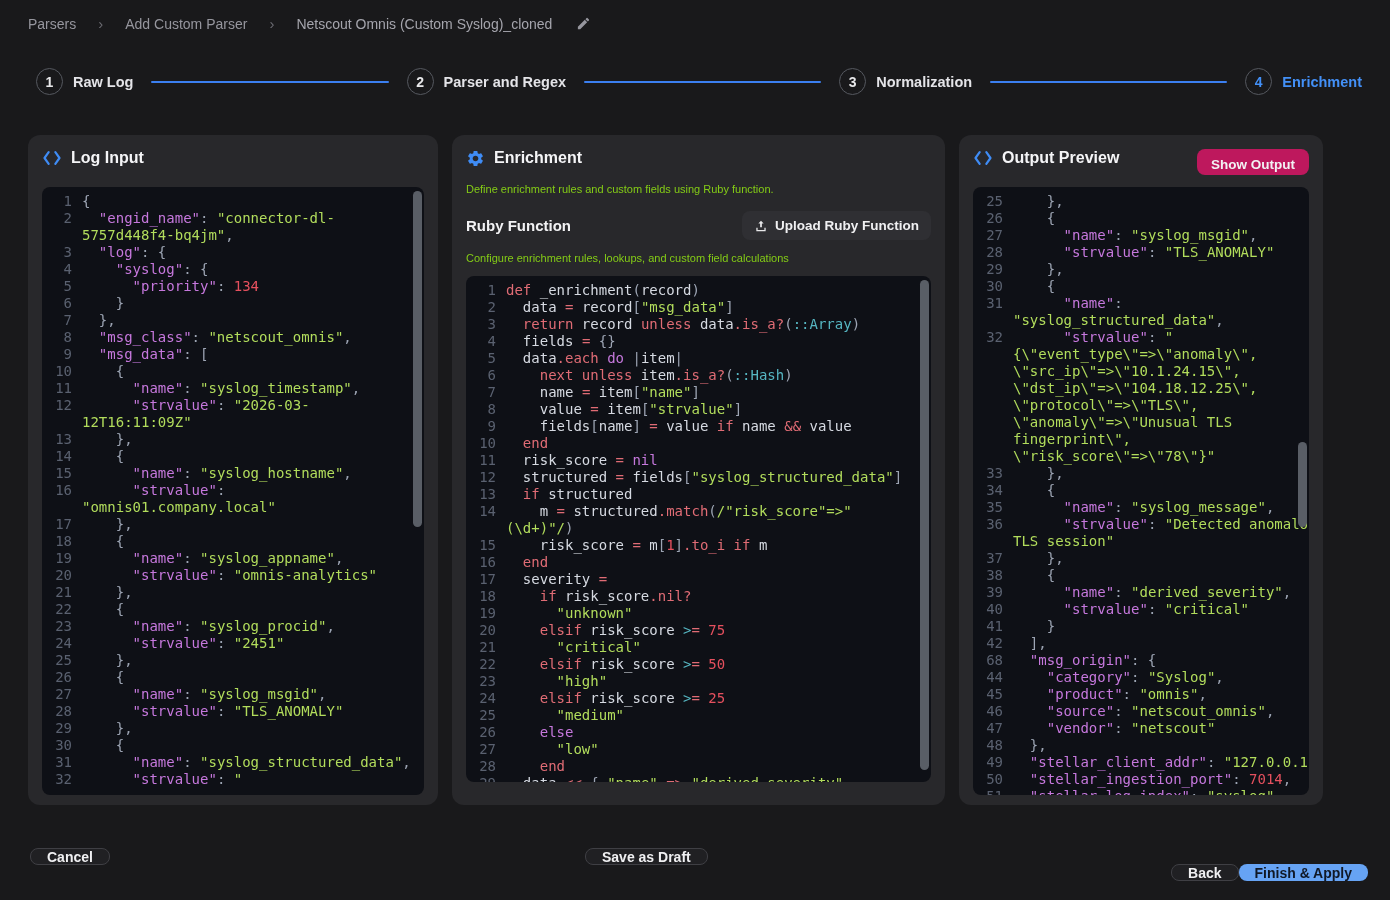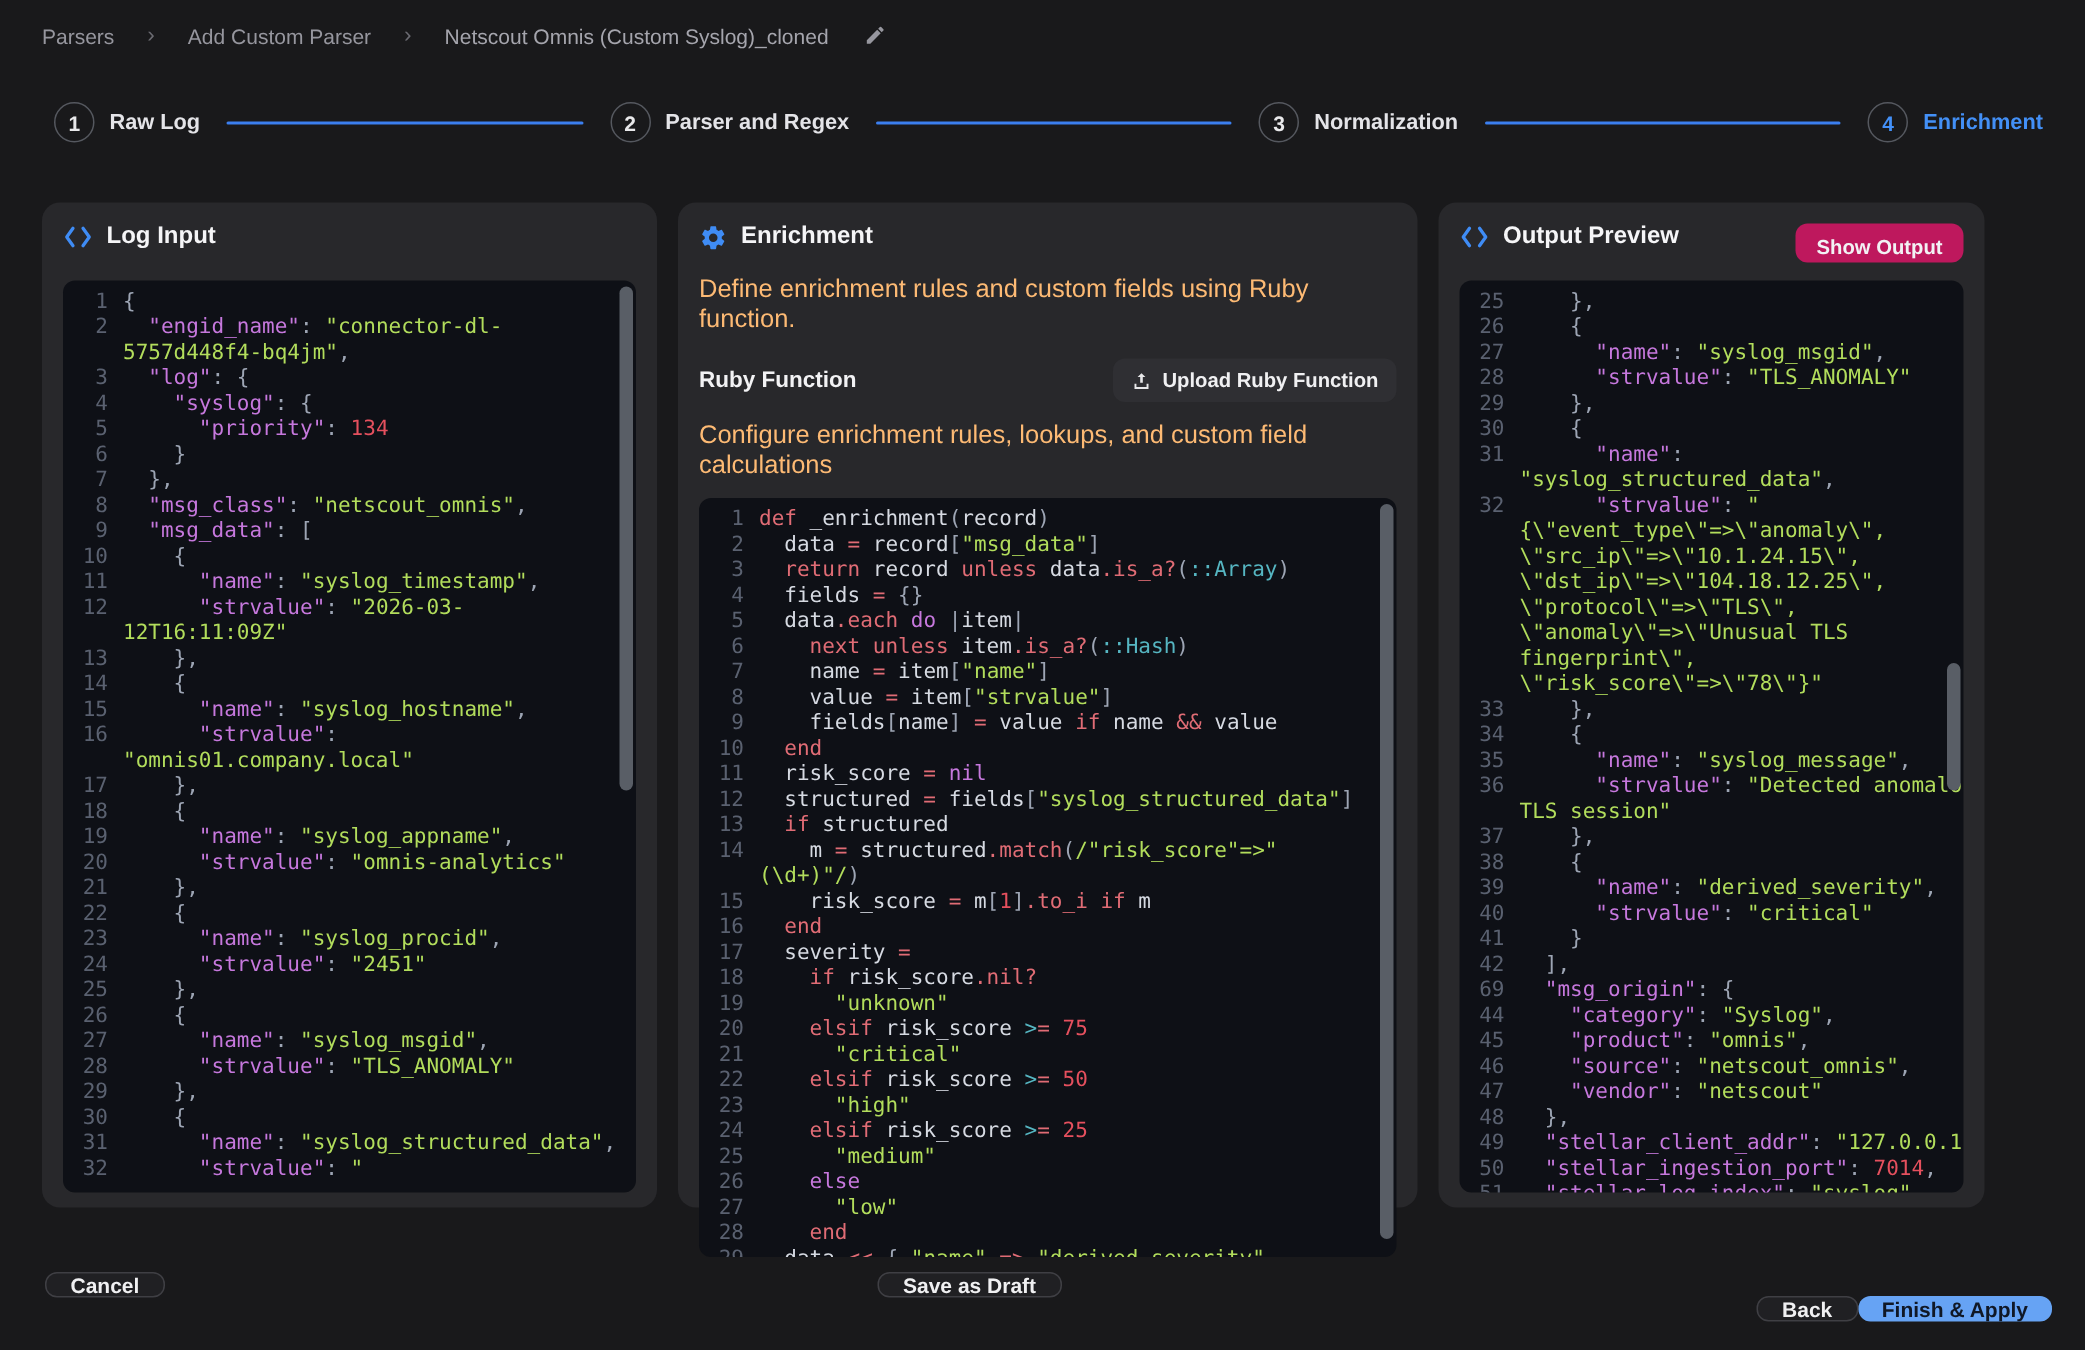--- a/index.html
+++ b/index.html
@@ -35,21 +35,21 @@
   .panel{background:var(--panel-bg);border-radius:12px;height:670px;padding:14px;display:flex;flex-direction:column}
   .panel.left{width:410px}
   .panel.mid{width:493px}
   .panel.right{width:364px}
   .panel-head{display:flex;gap:9px;height:26px;margin-bottom:12px;flex:none}
   .panel-title{font-size:16px;font-weight:700;color:#f5f5f7}
   .code-ic{width:20px;height:18px;flex:none}
   .code-ic polyline{fill:none;stroke:#3f8cf5;stroke-width:2.6;stroke-linecap:round;stroke-linejoin:round}
   .gear-ic{width:19px;height:19px;fill:#3f8cf5;flex:none}
   .head-btn{margin-left:auto;background:#be185d;border:none;border-radius:8px;color:#f2f2f4;font-family:inherit;font-weight:700;font-size:13.5px;padding:8px 14px;cursor:pointer}
-  .sub-text{font-size:17px;color:#fdba74;flex:none}
+  .sub-text{font-size:11px;color:#84cc16;flex:none}
   .mid .panel-head{margin-bottom:8px}
   .mid .desc1{margin-bottom:16px}
   .section-row{display:flex;align-items:center;margin-bottom:12px;flex:none}
   .section-label{font-size:15px;font-weight:700;color:#f2f2f4}
   .upload-btn{margin-left:auto;background:#2f2f33;border:none;border-radius:8px;color:#f0f0f2;font-family:inherit;font-weight:600;font-size:13.5px;padding:7px 12px;display:flex;align-items:center;gap:7px;cursor:pointer}
   .upload-ic{width:14px;height:14px;fill:#e8e8ea}
   .desc2{margin-bottom:12px}
   
   .editor{background:var(--editor-bg);border-radius:8px;position:relative;overflow:hidden;flex:none;
     font-family:"DejaVu Sans Mono", monospace;font-size:14px;line-height:17px;padding:6px 4px 0 6px}
@@ -474,21 +474,21 @@
         </div>
         <div class="code-row">
           <span class="ln">41</span>
           <span class="lc"><span class="tk-p">    }</span></span>
         </div>
         <div class="code-row">
           <span class="ln">42</span>
           <span class="lc"><span class="tk-p">  ],</span></span>
         </div>
         <div class="code-row">
-          <span class="ln">69</span>
+          <span class="ln">68</span>
           <span class="lc"><span class="tk-k">  "msg_origin"</span><span class="tk-p">: {</span></span>
         </div>
         <div class="code-row">
           <span class="ln">44</span>
           <span class="lc"><span class="tk-k">    "category"</span><span class="tk-p">:</span><span class="tk-s"> "Syslog"</span><span class="tk-p">,</span></span>
         </div>
         <div class="code-row">
           <span class="ln">45</span>
           <span class="lc"><span class="tk-k">    "product"</span><span class="tk-p">:</span><span class="tk-s"> "omnis"</span><span class="tk-p">,</span></span>
         </div>

